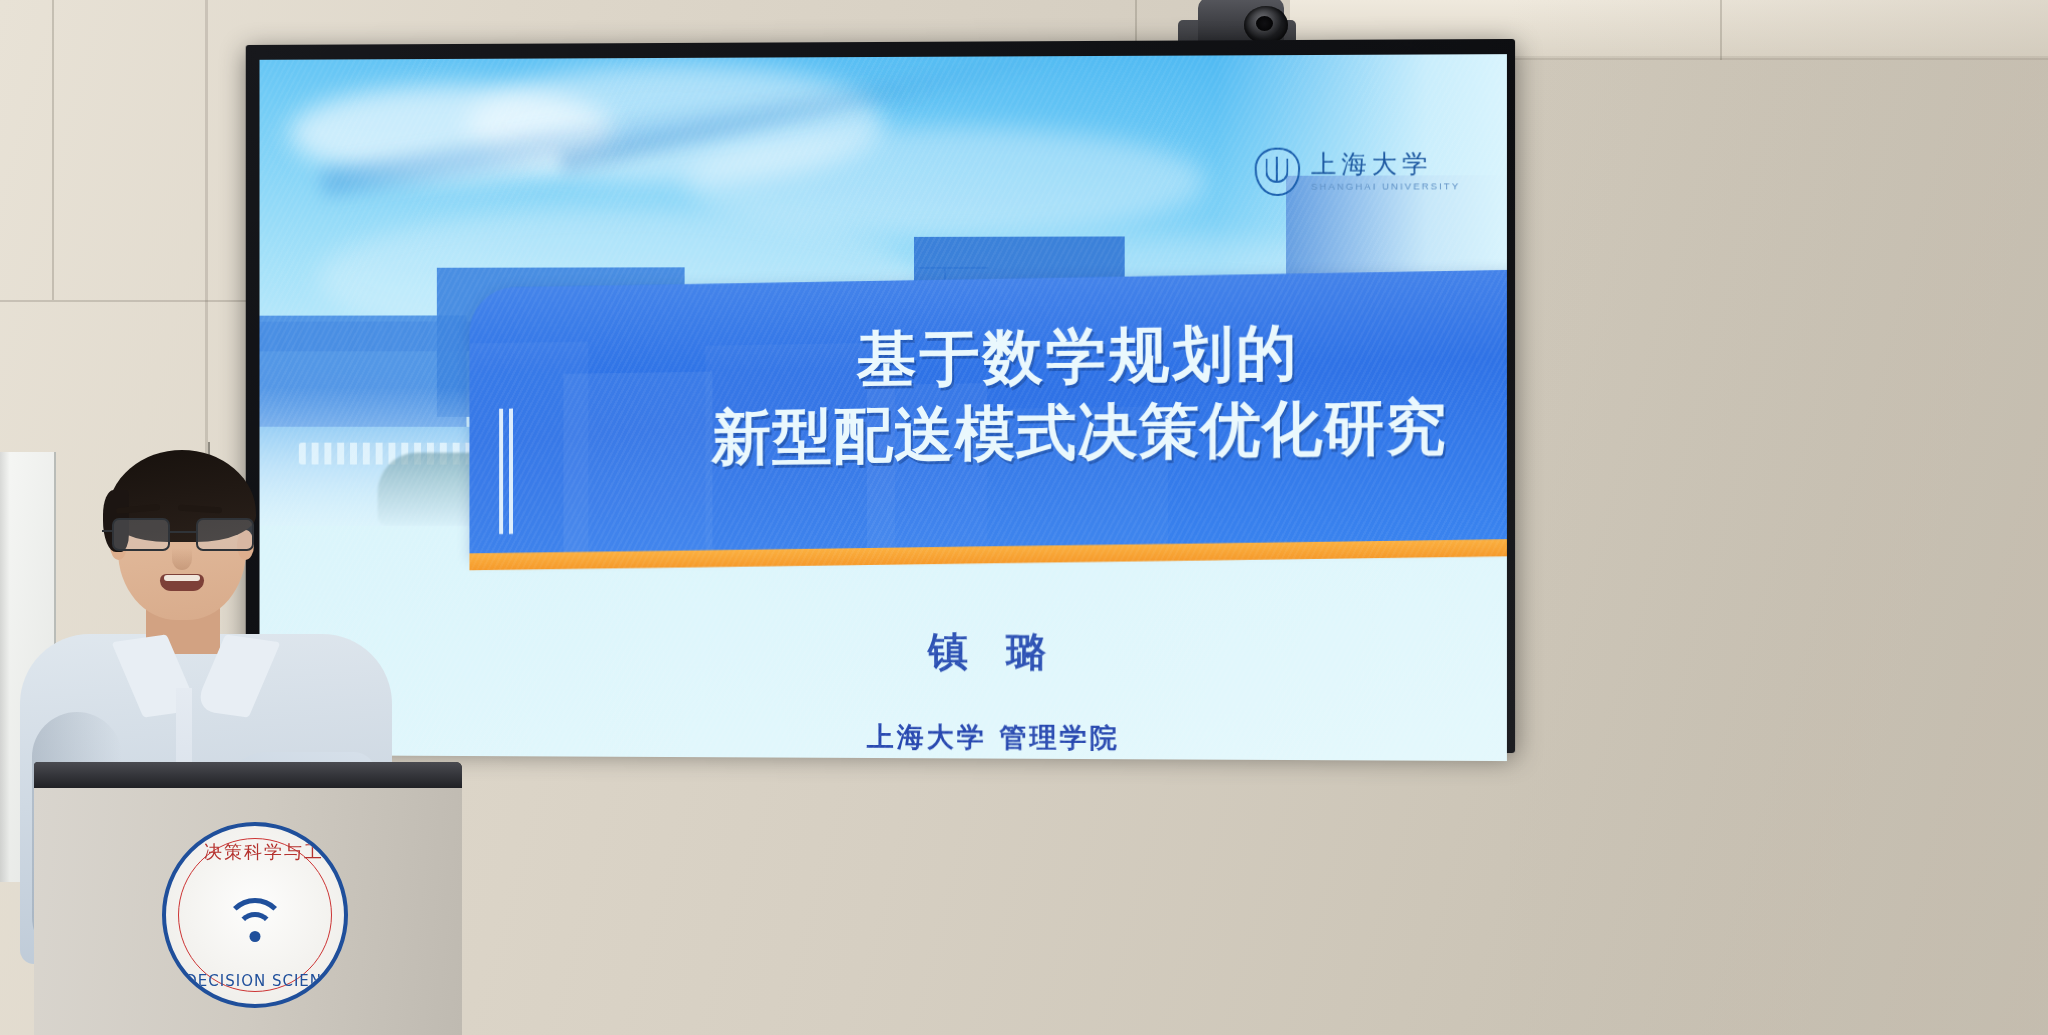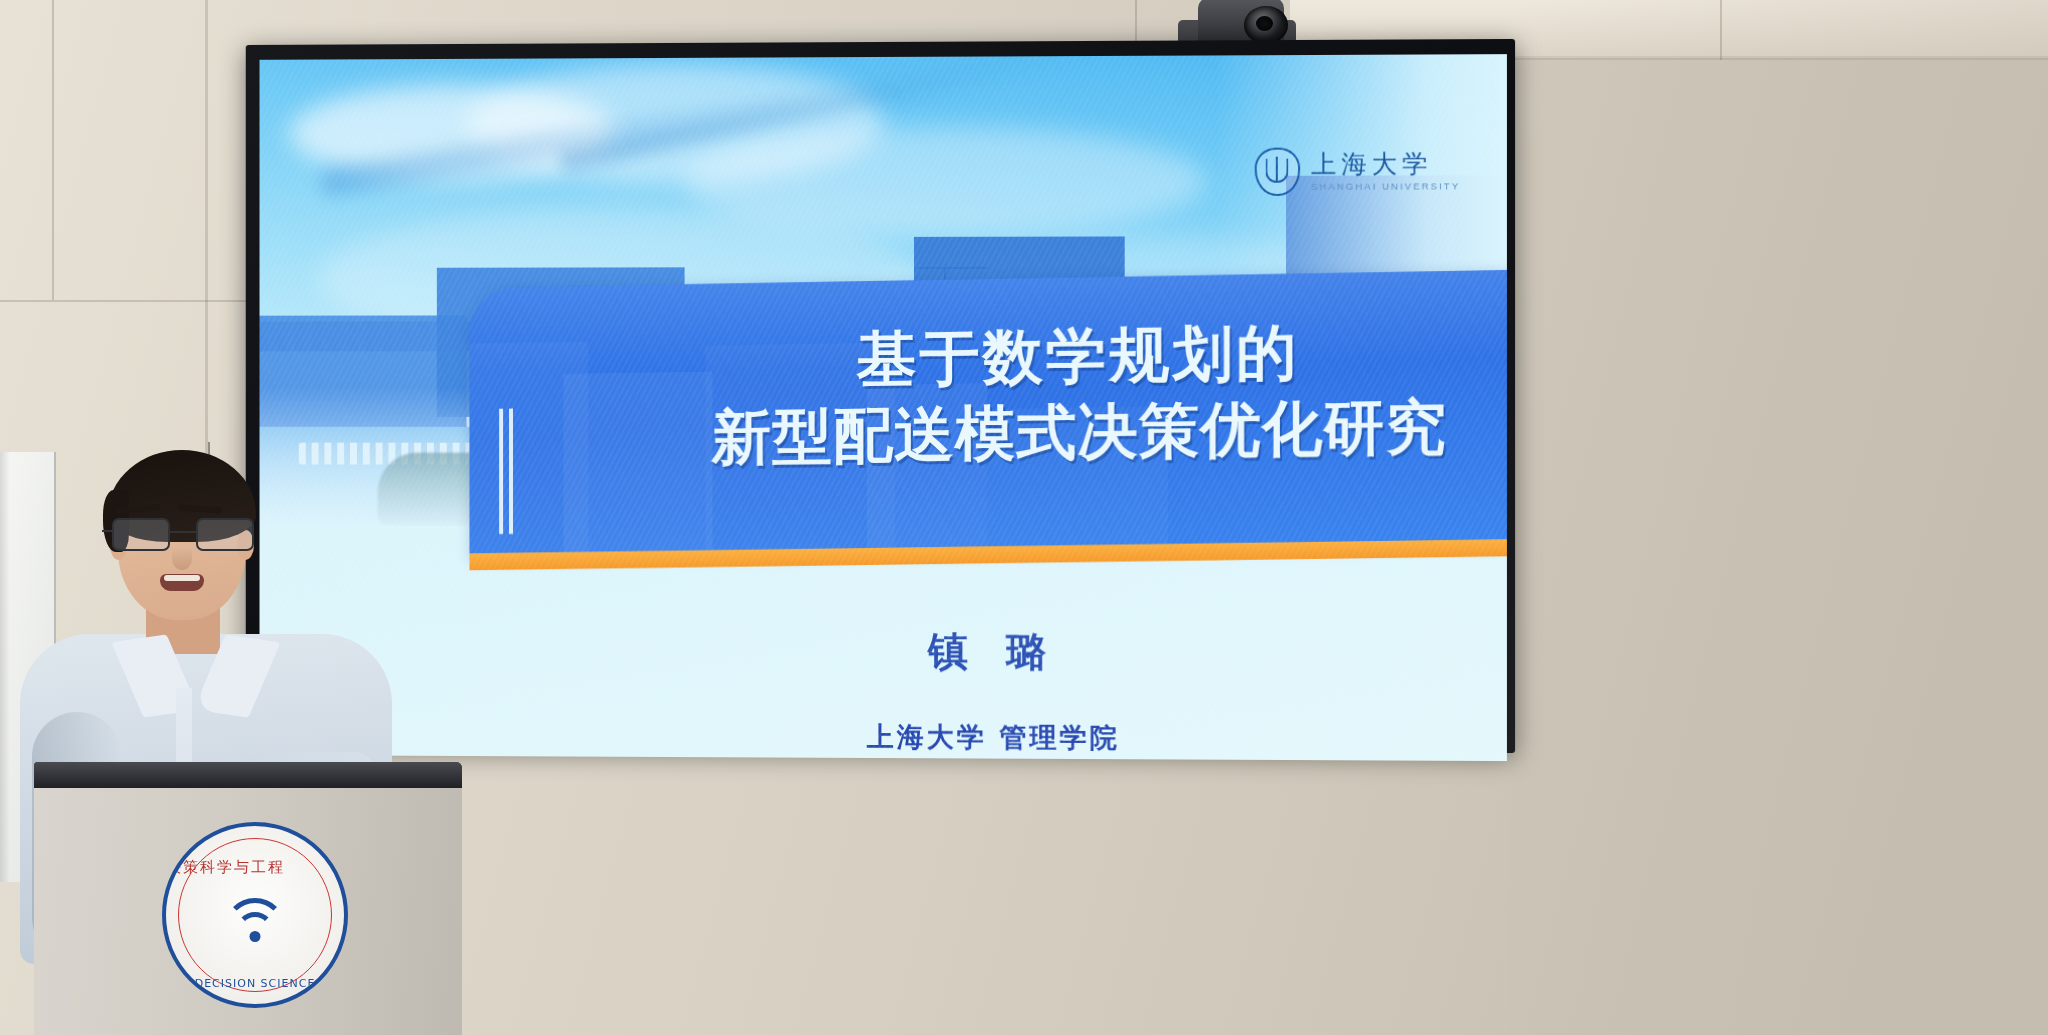--- a/index.html
+++ b/index.html
@@ -407,27 +407,27 @@
     border-left-color:transparent; border-right-color:transparent;
     border-radius:50%;
   }
   .emblem-wifi i:nth-child(1){ top:0;  width:62px; height:62px; }
   .emblem-wifi i:nth-child(2){ top:14px; width:38px; height:38px; }
   .emblem-dot {
     position:absolute; left:50%; bottom:4px; transform:translateX(-50%);
     width:11px; height:11px; border-radius:50%; background:#1f4f9b;
   }
   .emblem-arc-text {
-    position:absolute; left:0; right:0; top:32px; text-align:left;
-    font-size:15px; color:#b5322e; letter-spacing:2px;
+    position:absolute; left:0; right:0; top:14px; text-align:right;
+    font-size:18px; color:#b5322e; letter-spacing:2px;
     font-family:"DejaVu Sans", sans-serif;
   }
   .emblem-bottom-text {
-    position:absolute; left:0; right:0; bottom:14px; text-align:center;
-    font-size:11px; color:#1f4f9b; letter-spacing:1px;
+    position:absolute; left:0; right:0; bottom:14px; text-align:right;
+    font-size:15px; color:#1f4f9b; letter-spacing:1px;
     font-family:"DejaVu Sans", sans-serif;
   }
 
   
   #whiteboard {
     position:absolute; left:0px; top:452px; width:56px; height:430px;
     background:linear-gradient(100deg,#f6f7f5,#e4e6e3);
     border-right:2px solid #b9bcb8;
   }
   #whiteboard:after {

